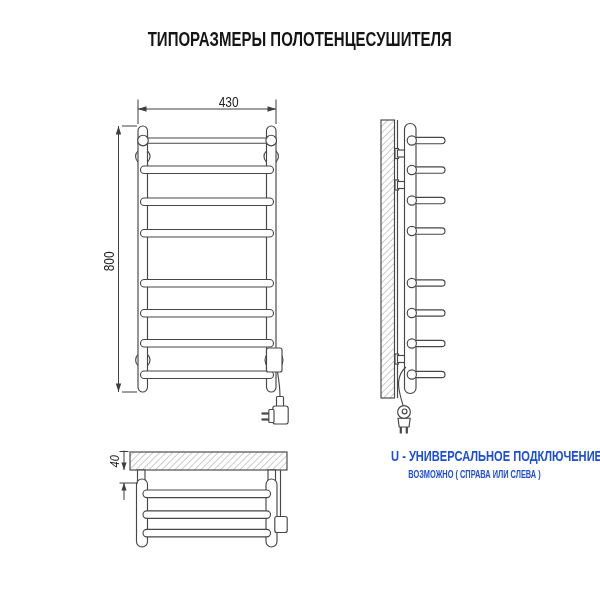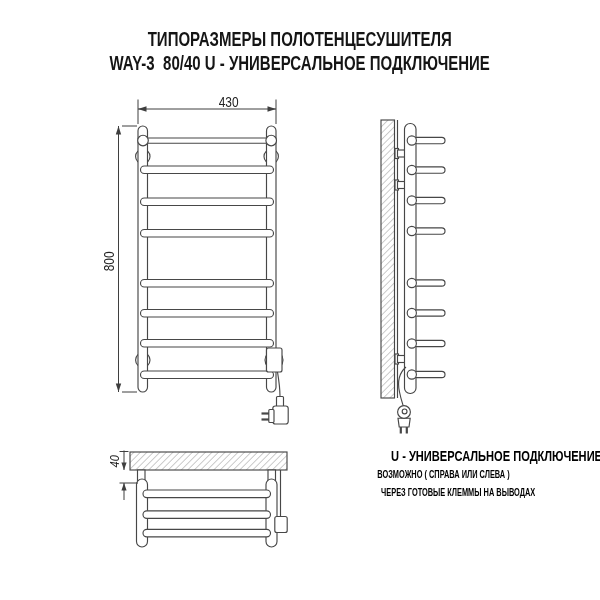--- a/index.html
+++ b/index.html
@@ -5,21 +5,21 @@
   html,body{margin:0;padding:0;background:#fff;}
   .canvas{position:relative;width:600px;height:600px;background:#fff;overflow:hidden;
           font-family:"Liberation Sans",sans-serif;color:#1a1a1a;}
   .abs{position:absolute;}
   .condensed{display:inline-block;white-space:pre;transform-origin:center;}
   .cx75{transform:scaleX(0.75);}
   .cx74{transform:scaleX(0.74);}
   .cx85{transform:scaleX(0.85);}
   .title-block{left:0;top:27px;width:600px;text-align:center;font-weight:bold;color:#151515;}
   .title-line{font-size:20px;line-height:24px;}
-  .note-block{left:354px;top:445px;width:240px;text-align:left;font-weight:bold;color:#000000;}
+  .note-block{left:354px;top:445px;width:240px;text-align:center;font-weight:bold;color:#1d4ed8;}
   .note-l1{font-size:15px;line-height:21px;}
   .note-ln{font-size:10px;line-height:18px;}
   .dim-label{font-size:14px;color:#222;text-align:center;line-height:14px;}
   #dim-430{left:206px;top:95px;width:45px;}
   #dim-800{left:89px;top:254px;width:41px;height:15px;transform:rotate(-90deg);}
   #dim-40{left:98px;top:455px;width:32px;height:13px;transform:rotate(-90deg);
           font-style:italic;font-size:13px;}
   svg .ln{stroke:#474747;stroke-width:1.15;fill:none;}
   svg .shp{stroke:#474747;stroke-width:1.15;fill:#fff;}
   svg .dim{stroke:#3f3f3f;stroke-width:1;fill:none;}
@@ -27,21 +27,20 @@
   svg .hatchfill{fill:url(#hatch);stroke:#474747;stroke-width:1.15;}
   svg .prong{stroke:#474747;stroke-width:2.2;fill:none;}
 </style>
 </head>
 <body>
 
 <div class="canvas">
 
   <div class="abs title-block">
     <div class="title-line"><span class="condensed cx75">ТИПОРАЗМЕРЫ ПОЛОТЕНЦЕСУШИТЕЛЯ</span></div>
-    <div class="title-line"><span class="condensed cx75">WAY-3  80/40 U - УНИВЕРСАЛЬНОЕ ПОДКЛЮЧЕНИЕ</span></div>
   </div>
 
   <svg class="abs" style="left:0;top:0;" width="600" height="600" viewBox="0 0 600 600">
     <defs>
       <pattern id="hatch" patternUnits="userSpaceOnUse" width="4.6" height="4.6" patternTransform="rotate(45)">
         <line x1="0" y1="0" x2="0" y2="4.6" stroke="#8c8c8c" stroke-width="0.9"></line>
       </pattern>
     </defs>
 
     <g>
@@ -172,16 +171,15 @@
     </g>
   </svg>
 
   <div id="dim-430" class="abs dim-label"><span class="condensed cx85">430</span></div>
   <div id="dim-800" class="abs dim-label"><span class="condensed cx85">800</span></div>
   <div id="dim-40" class="abs dim-label"><span class="condensed cx85">40</span></div>
 
   <div class="abs note-block">
     <div class="note-l1"><span class="condensed cx74">U - УНИВЕРСАЛЬНОЕ ПОДКЛЮЧЕНИЕ</span></div>
     <div class="note-ln"><span class="condensed cx74">ВОЗМОЖНО ( СПРАВА ИЛИ СЛЕВА )</span></div>
-    <div class="note-ln"><span class="condensed cx74">ЧЕРЕЗ ГОТОВЫЕ КЛЕММЫ НА ВЫВОДАХ</span></div>
   </div>
 
 </div>
 
 </body></html>

